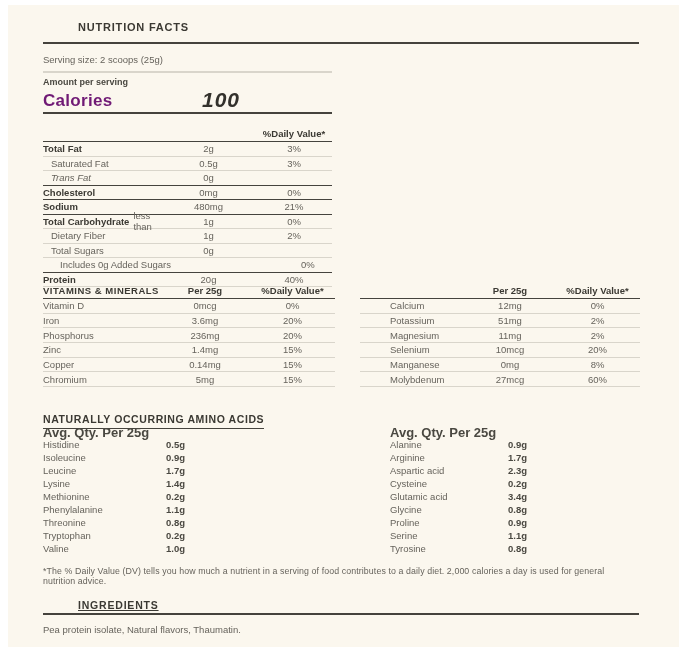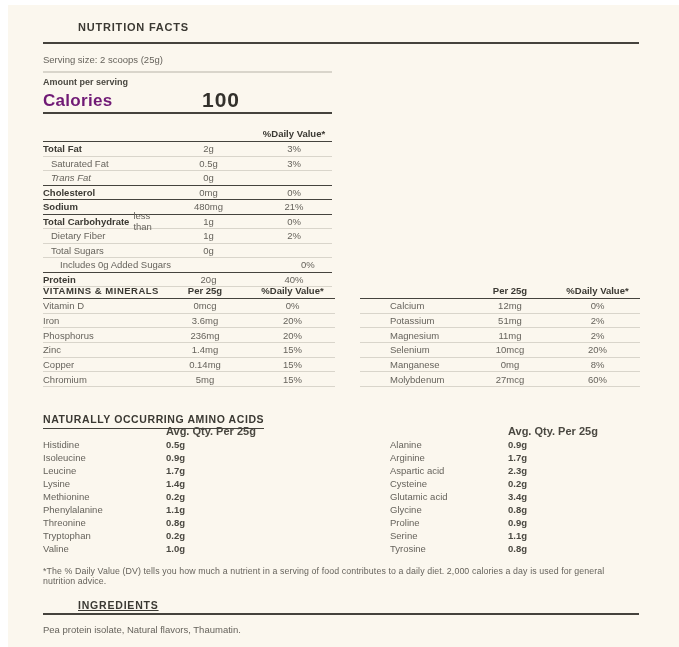--- a/index.html
+++ b/index.html
@@ -53,21 +53,21 @@
         font-size:9.5px;color:#66635C;}
   .vrow .lbl{flex:1;}
   .vrow .amt{width:90px;text-align:center;flex:none;}
   .vrow .dv{width:85px;text-align:center;flex:none;}
   .vtable-right .lbl{padding-left:30px;}
   .vtable-right .vtitle{padding-left:30px;}
 
   
   .amino-title{font-size:10.5px;font-weight:700;letter-spacing:0.6px;color:#3B3933;
                display:inline-block;border-bottom:1.5px solid #45433D;padding-bottom:3px;}
-  .ahead{display:flex;height:13px;font-size:11px;font-weight:600;color:#4A4841;}
+  .ahead{display:flex;height:13px;font-size:13px;font-weight:600;color:#4A4841;flex-direction:column;}
   .arow{display:flex;align-items:center;height:13px;font-size:9.5px;color:#66635C;}
   .acol-l .albl{width:123px;flex:none;}
   .acol-r .albl{width:118px;flex:none;}
   .aval{flex:1;font-weight:600;color:#4A4841;}
 
   .footnote{font-size:8.8px;color:#66635C;letter-spacing:0.1px;}
   .ingredients-text{font-size:9.5px;color:#66635C;}
 </style>
 </head>
 <body>
@@ -76,21 +76,21 @@
 <div class="edge edge-top"></div>
 
 <div class="abs sec-title" style="left:43px;top:21px;">NUTRITION FACTS</div>
 <div class="rule" style="left:43px;top:42px;width:596px;height:2px;"></div>
 
 <div class="abs small-gray" style="left:43px;top:54px;">Serving size: 2 scoops (25g)</div>
 <div class="rule-light" style="left:43px;top:71px;width:289px;height:1.5px;"></div>
 
 <div class="abs aps" style="left:43px;top:77px;">Amount per serving</div>
 <div class="abs calories-label" style="left:43px;top:91px;">Calories</div>
-<div class="abs calories-value" style="left:202px;top:88px;">100</div>
+<div class="abs calories-value" style="left:202px;top:88px;font-style:italic;">100</div>
 <div class="rule" style="left:43px;top:112px;width:289px;height:2px;"></div>
 
 <div class="abs" style="left:43px;top:126px;width:289px;">
   <div class="thead">
     <span class="sp"></span>
     <span class="dv">%Daily Value*</span>
   </div>
   <div>
       <div class="frow b">
     <span class="lbl">Total Fat</span>

